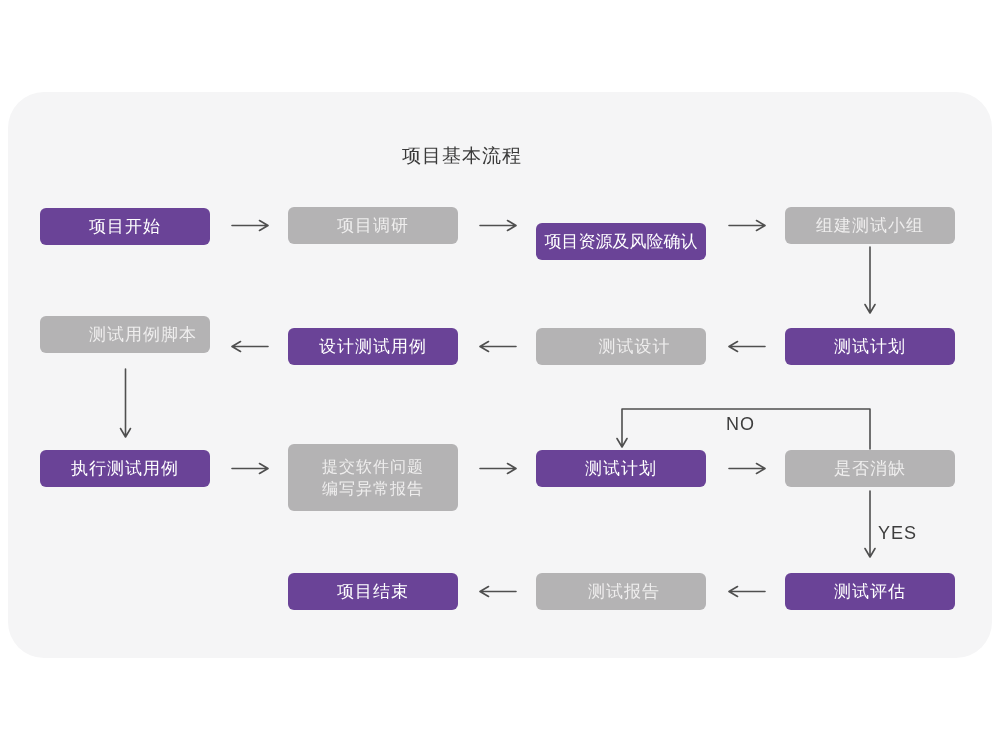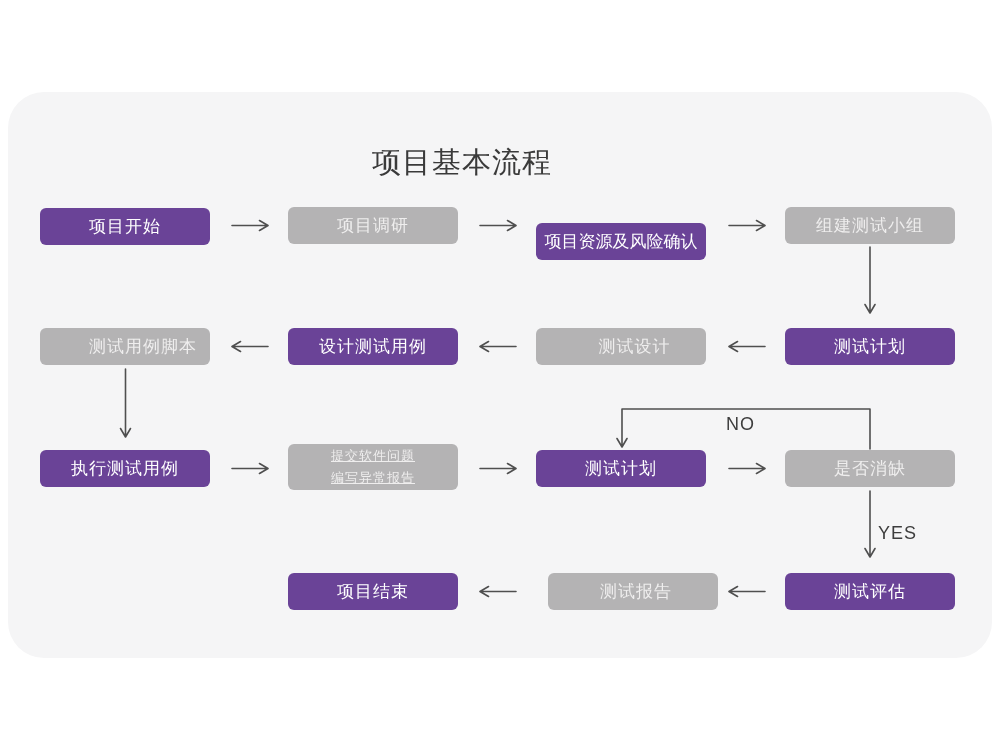--- a/index.html
+++ b/index.html
@@ -16,21 +16,21 @@
   html,body{width:1000px;height:750px;background:#ffffff;overflow:hidden;}
   body{font-family:"Liberation Sans","DejaVu Sans",sans-serif;position:relative;}
 
   .card{
     position:absolute;left:8px;top:92px;width:984px;height:566px;
     background:var(--card-bg);border-radius:36px;
   }
 
   .diagram-title{
     position:absolute;left:0;top:143px;width:924px;
-    text-align:center;font-size:29px;font-weight:500;
+    text-align:center;font-size:19px;font-weight:500;
     letter-spacing:1px;color:var(--title-text);
   }
 
   .arrow-layer{position:absolute;left:0;top:0;width:1000px;height:750px;}
   .arrow-layer path{fill:none;stroke:var(--arrow);stroke-width:1.6;stroke-linecap:round;stroke-linejoin:round;}
 
   .node{
     position:absolute;width:170px;height:37px;border-radius:6px;
     display:flex;align-items:center;justify-content:center;text-align:center;
     font-size:17px;letter-spacing:1px;color:var(--node-text);
@@ -38,32 +38,32 @@
   }
   .node.purple{background:var(--purple);}
   .node.gray{background:var(--gray);color:var(--gray-node-text);}
 
   
   .n-r1c1{left:40px;top:208px;text-align:right;}
   .n-r1c2{left:288px;top:207px;}
   .n-r1c3{left:536px;top:223px;letter-spacing:0;}
   .n-r1c4{left:785px;top:207px;}
   
-  .n-r2c1{left:40px;top:328px;padding-left:36px;}
+  .n-r2c1{left:40px;top:316px;padding-left:36px;}
   .n-r2c2{left:288px;top:328px;}
   .n-r2c3{left:536px;top:328px;padding-left:27px;}
   .n-r2c4{left:785px;top:328px;text-align:right;}
   
   .n-r3c1{left:40px;top:450px;}
-  .n-r3c2{left:288px;top:444px;height:46px;font-size:13px;text-decoration:underline;}
+  .n-r3c2{left:288px;top:444px;height:67px;font-size:16px;}
   .n-r3c3{left:536px;top:450px;}
   .n-r3c4{left:785px;top:450px;}
   
   .n-r4c2{left:288px;top:573px;}
-  .n-r4c3{left:548px;top:573px;padding-left:6px;}
+  .n-r4c3{left:536px;top:573px;padding-left:6px;}
   .n-r4c4{left:785px;top:573px;}
 
   .edge-label{
     position:absolute;font-size:18px;color:var(--label-text);
     letter-spacing:1px;
   }
   .edge-label.no{left:726px;top:414px;}
   .edge-label.yes{left:878px;top:523px;}
 </style>
 </head>

